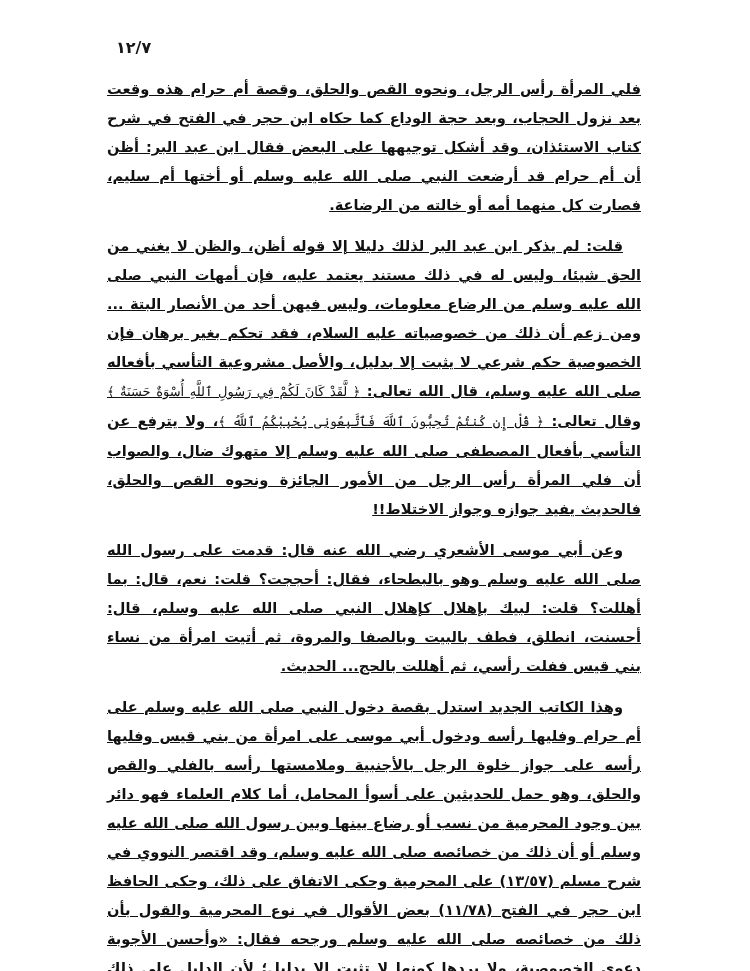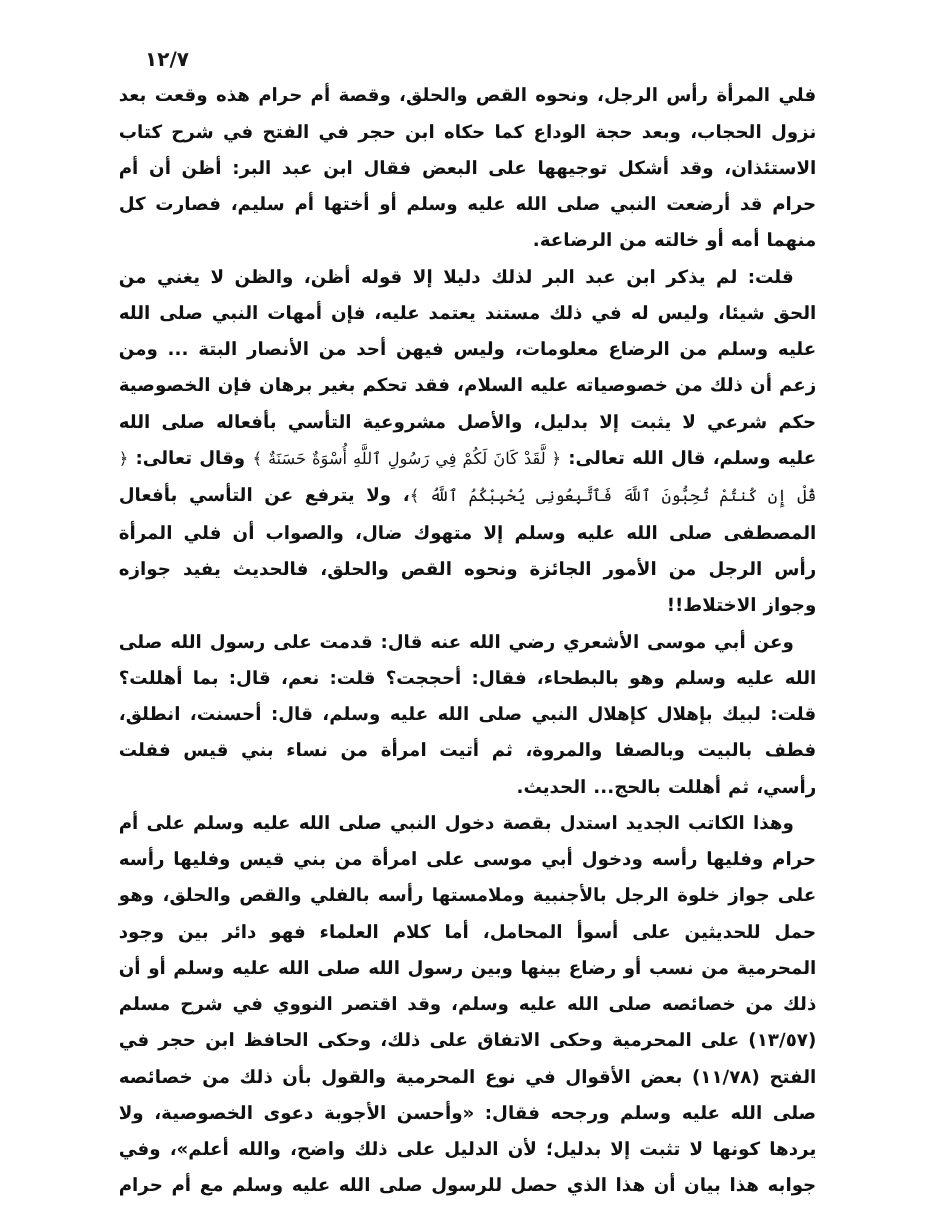--- a/index.html
+++ b/index.html
@@ -36,28 +36,29 @@
     .body-text {
       position: absolute;
       top: 62px;
       left: 95px;
       width: 558px;
       direction: rtl;
       text-align: justify;
       text-align-last: right;
     }
     .para {
-      margin: 0;
+      margin: 12px;
       padding: 0;
       font-size: 14.6px;
       font-weight: bold;
       line-height: 29px;
       text-align: justify;
       text-align-last: right;
       word-spacing: 0.5px;
+      text-decoration: underline;
     }
     .para.indent {
       text-indent: 18px;
     }
     .quran {
       font-weight: normal;
       font-size: 13px;
       font-family: "DejaVu Serif", "Liberation Serif", serif;
     }
   </style>

